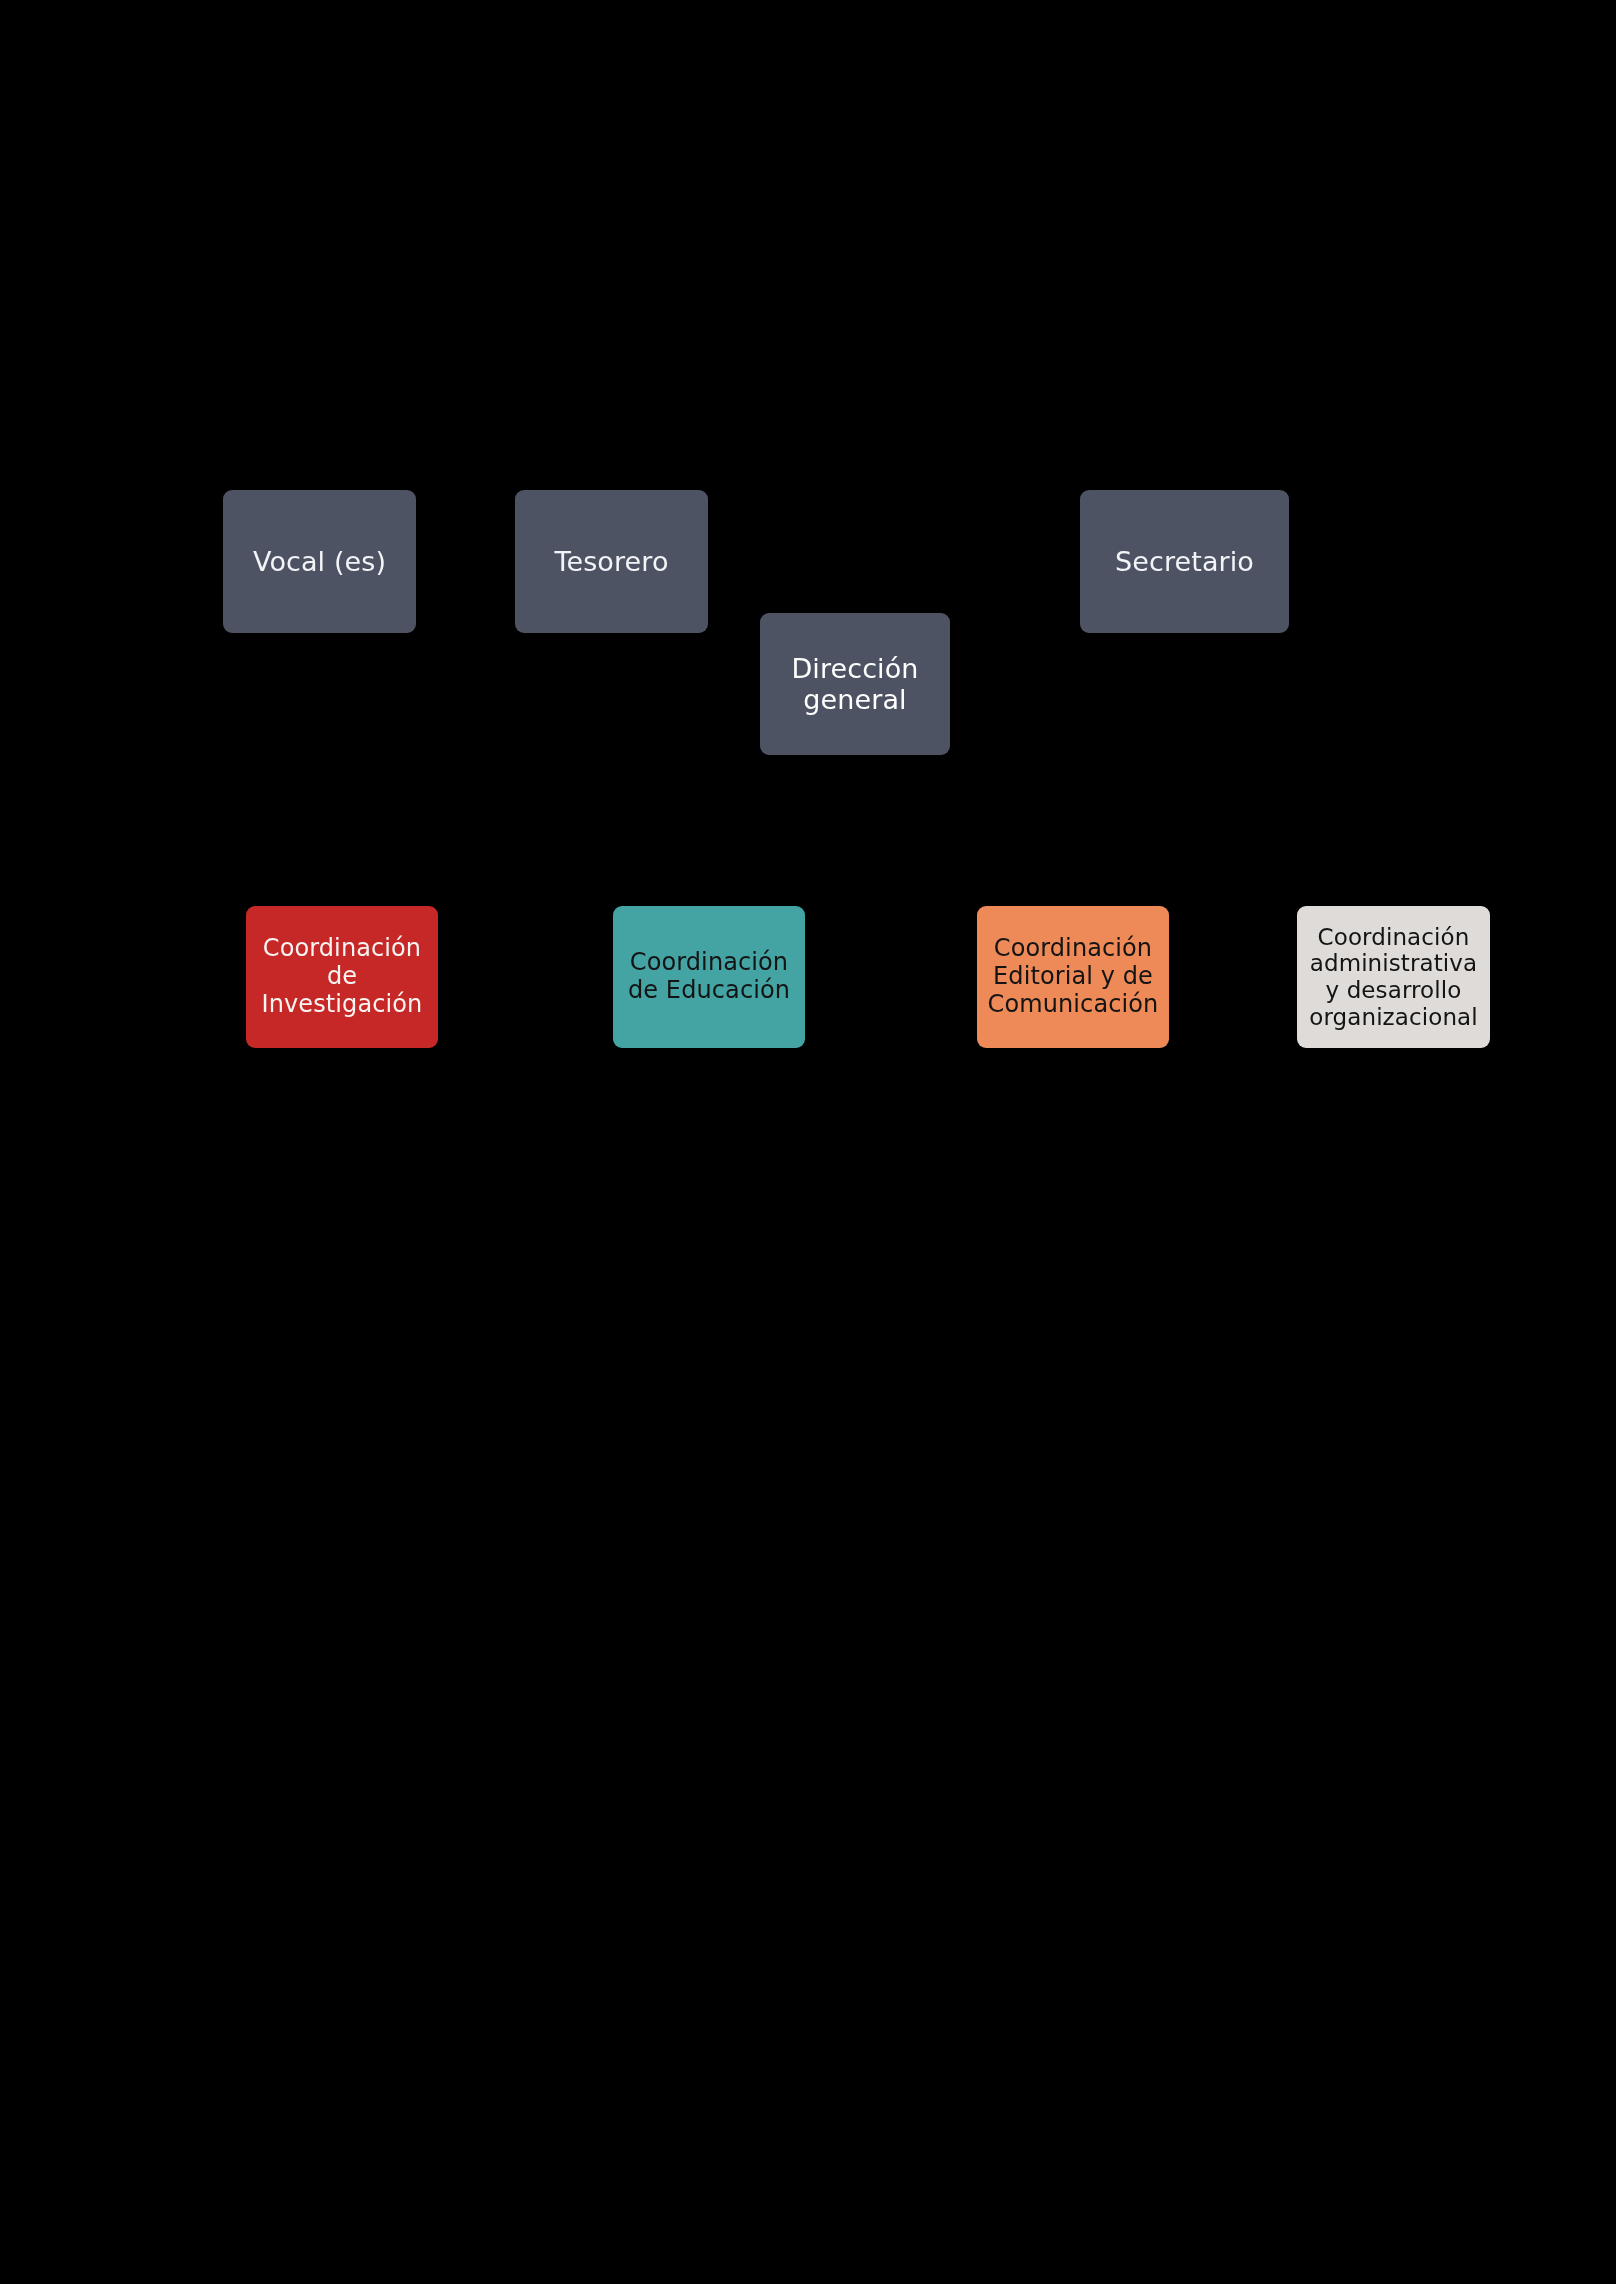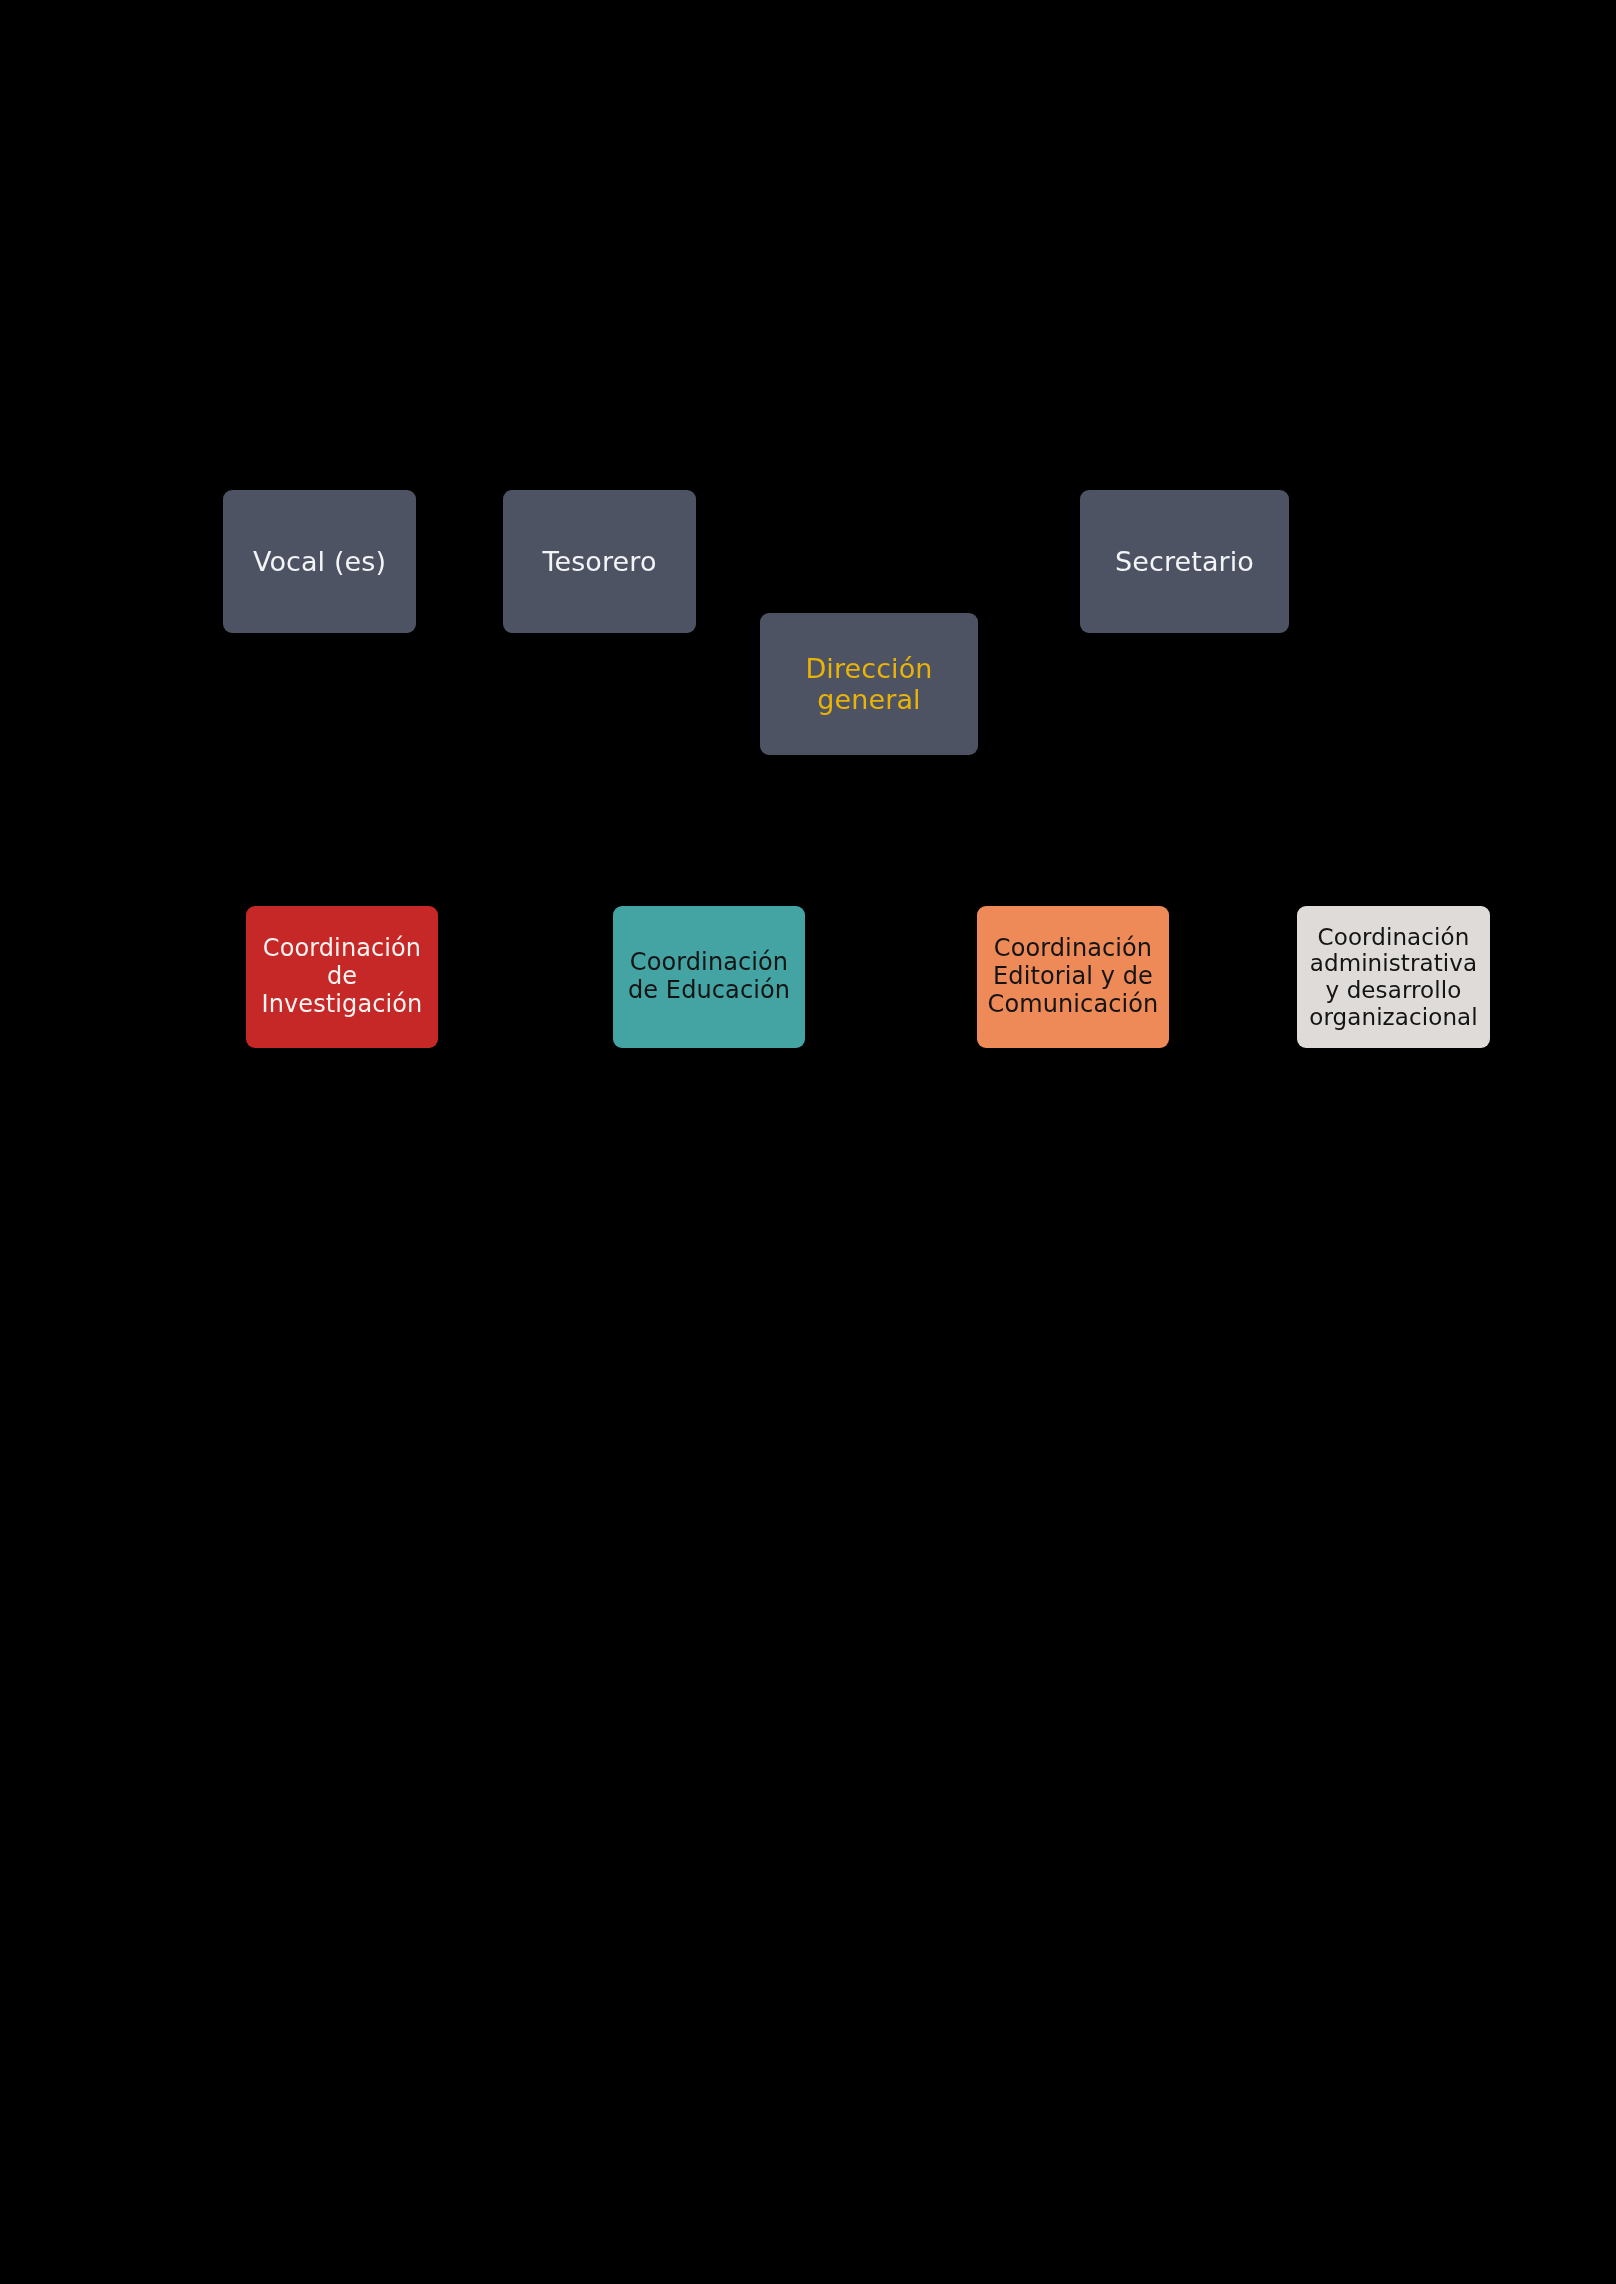--- a/index.html
+++ b/index.html
@@ -77,25 +77,25 @@
     font-size: 23px;
   }
 </style>
 </head>
 <body style="background: rgb(0, 0, 0);">
 
 <div id="org-chart">
 
   <div class="node node--board" style="left: 223px; top: 490px; width: 193px; height: 143px; background: rgb(77, 83, 98); color: rgb(242, 244, 247);">Vocal (es)</div>
 
-  <div class="node node--board" style="left: 503px; top: 490px; width: 193px; height: 143px; background: rgb(77, 83, 98); color: rgb(242, 244, 247);">Tesorero</div>
+  <div class="node node--board" style="left: 515px; top: 490px; width: 193px; height: 143px; background: rgb(77, 83, 98); color: rgb(242, 244, 247);">Tesorero</div>
 
   <div class="node node--board" style="left: 1080px; top: 490px; width: 209px; height: 143px; background: rgb(77, 83, 98); color: rgb(242, 244, 247);">Secretario</div>
 
-  <div class="node node--director" style="left: 760px; top: 613px; width: 218px; height: 142px; background: rgb(77, 83, 98); color: #eab308;">Dirección
+  <div class="node node--director" style="left: 760px; top: 613px; width: 190px; height: 142px; background: rgb(77, 83, 98); color: #ffffff;">Dirección
 general</div>
 
   <div class="node node--research" style="left: 246px; top: 906px; width: 192px; height: 142px; background: rgb(198, 40, 40); color: rgb(247, 244, 242);">Coordinación
 de
 Investigación</div>
 
   <div class="node node--education" style="left: 613px; top: 906px; width: 192px; height: 142px; background: rgb(68, 163, 163); color: rgb(20, 20, 20);">Coordinación
 de Educación</div>
 
   <div class="node node--editorial" style="left: 977px; top: 906px; width: 192px; height: 142px; background: rgb(237, 138, 87); color: rgb(20, 20, 20);">Coordinación

